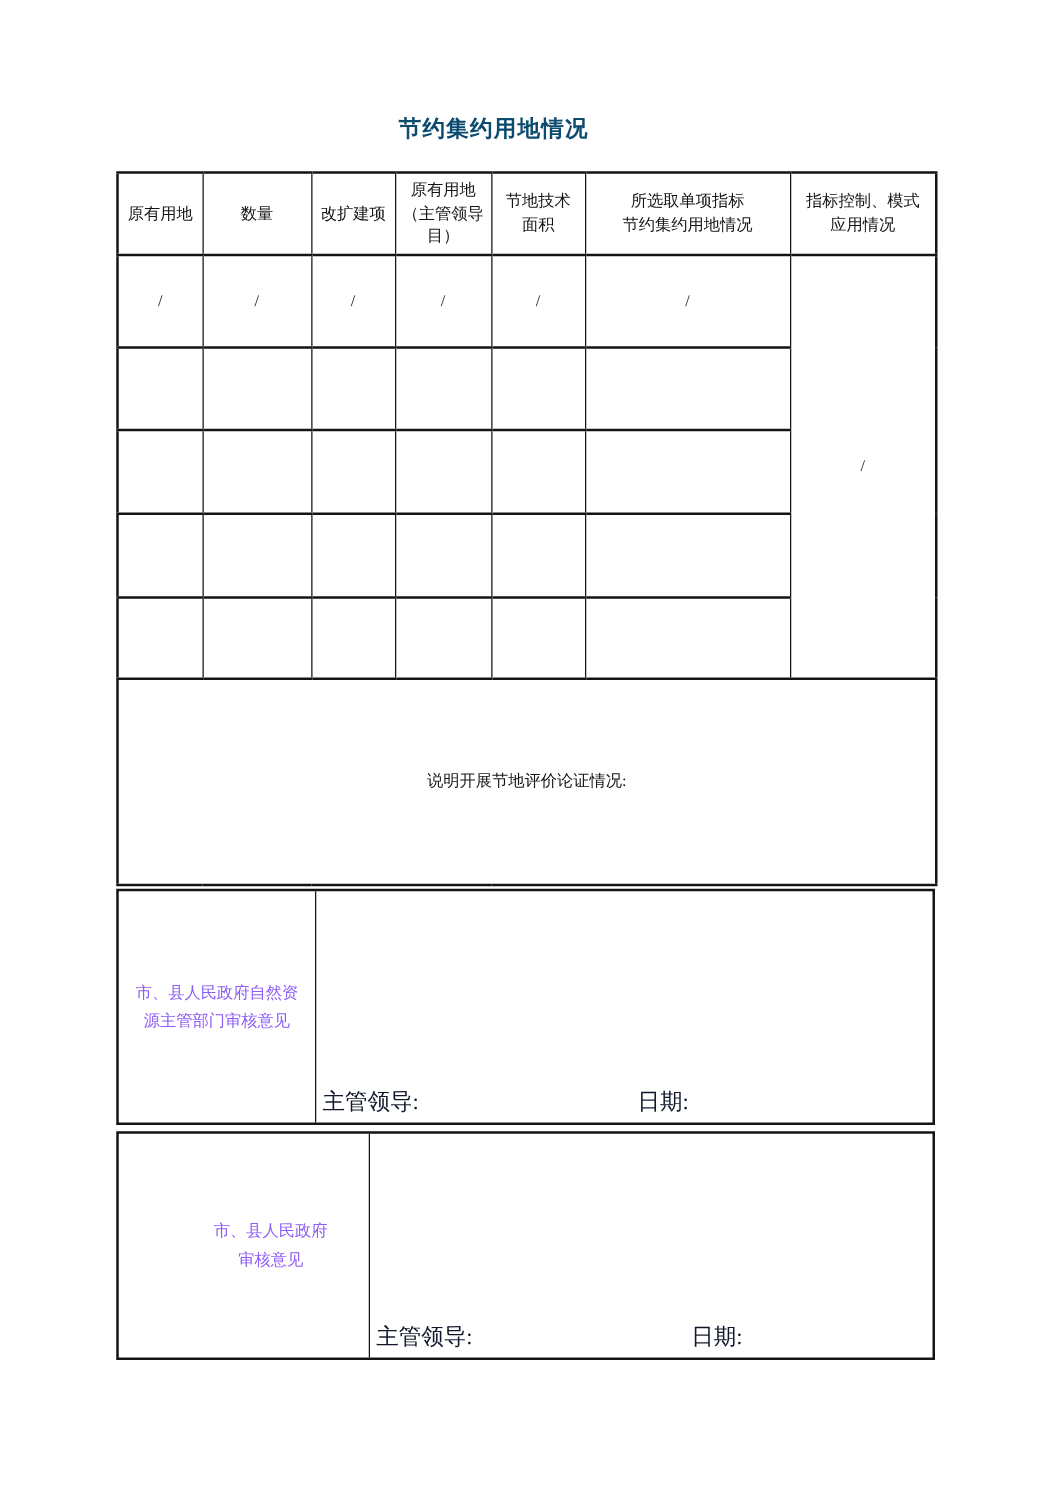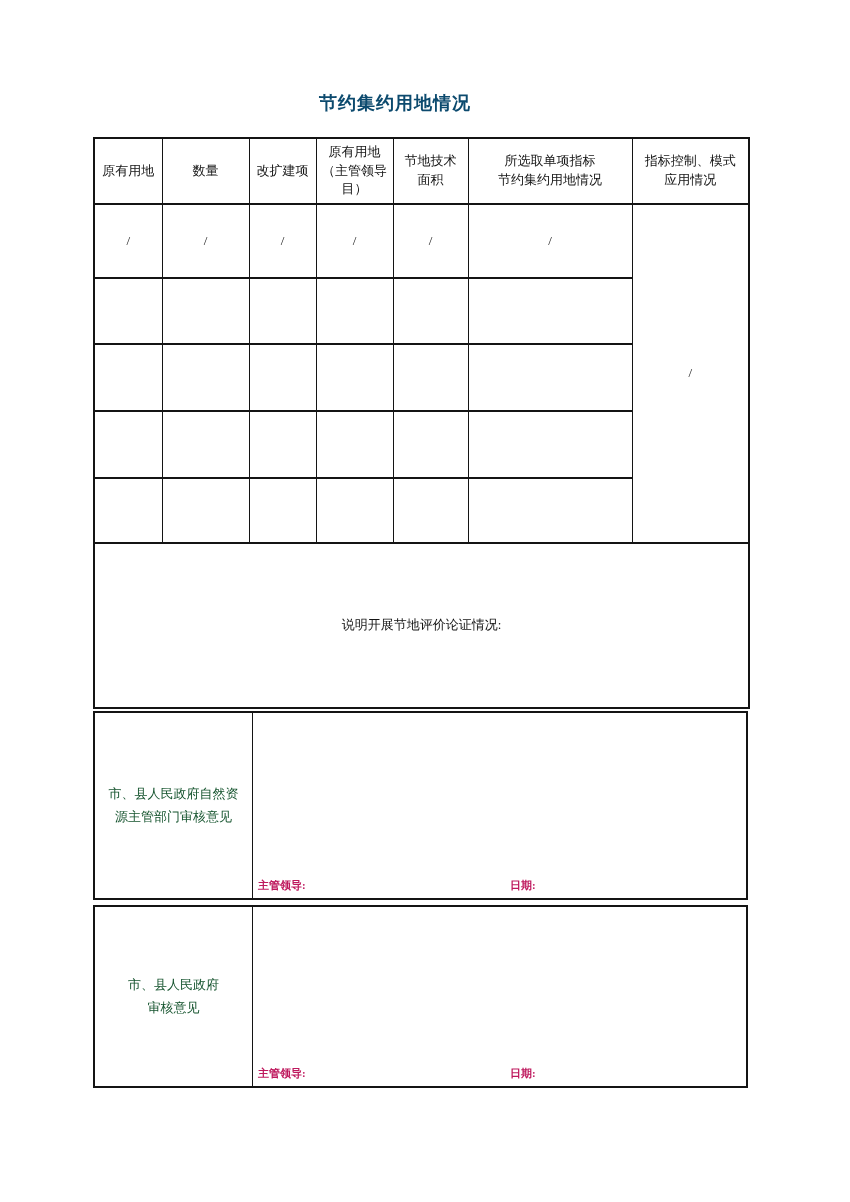--- a/index.html
+++ b/index.html
@@ -74,33 +74,32 @@
     width: 158px;
     flex: 0 0 158px;
     border-right: 1px solid #141414;
     display: flex;
     align-items: center;
     justify-content: center;
     text-align: center;
     font-size: 13px;
     line-height: 1.7;
     white-space: pre-line;
-    color: #14532d;
+    color: #8b5cf6;
   }
   .review-block .content-cell {
     flex: 1 1 auto;
     position: relative;
-    font-size: 11px;
-    color: #be185d;
-    font-weight: bold;
+    font-size: 18px;
+    color: #0f172a;
   }
   .sig-leader { position: absolute; left: 5px;  bottom: 5px; }
   .sig-date   { position: absolute; left: 257px; bottom: 5px; }
   #block-resource { top: 711px; height: 189px; }
-  #block-gov      { top: 905px; height: 183px; }
+  #block-gov      { top: 905px; height: 183px; padding-left: 43px; }
 </style>
 </head>
 <body>
 
 <div class="page">
 
   <div class="doc-title">节约集约用地情况</div>
 
   <table class="main-table">
     <colgroup>

